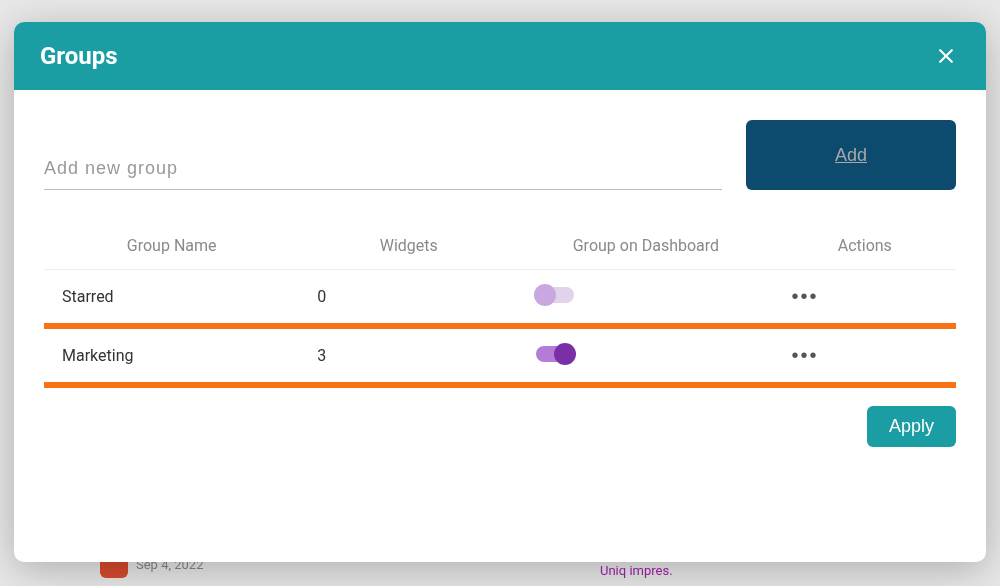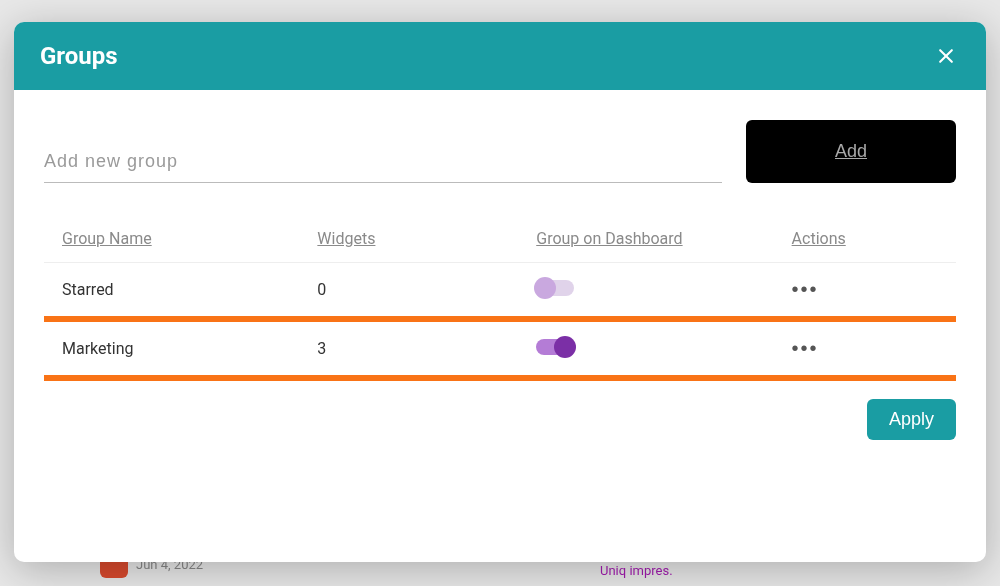--- a/index.html
+++ b/index.html
@@ -93,47 +93,46 @@
       font-size: 18px;
       letter-spacing: 1px;
       padding: 10px 0;
       outline: none;
       color: #333;
       background: transparent;
     }
     .add-input::placeholder { color: #9a9a9a; }
     .add-btn {
       width: 210px;
-      height: 63px;
-      background: #000000;
+      height: 70px;
+      background: #0c4a6e;
       border: none;
       border-radius: 6px;
       color: #a8a8a8;
       font-size: 18px;
       cursor: default;
       text-decoration: underline;
     }
     .section-title {
       font-size: 18px;
       color: #222;
       margin-bottom: 12px;
       margin-left: 2px;
     }
     table {
       width: 100%;
       border-collapse: collapse;
     }
     th {
-      text-align: left;
+      text-align: center;
       font-weight: 400;
       color: #8a8a8a;
       font-size: 16px;
       padding: 14px 18px;
       border-bottom: 1px solid #eee;
-      text-decoration: underline;
     }
     td {
       padding: 16px 18px;
       border-bottom: 6px solid #f97316;
       font-size: 16px;
       color: #333;
     }
     .toggle {
       position: relative;
       width: 38px;
@@ -181,21 +180,21 @@
     .col-widgets{ width: 24%; }
     .col-show   { width: 28%; }
     .col-actions{ width: 20%; }
   </style>
 </head>
 <body>
 
 <div class="backdrop">
   <div class="bg-hint">
     <div class="bg-icon"></div>
-    <span>Jun 4, 2022</span>
+    <span>Sep 4, 2022</span>
   </div>
   <div class="bg-hint-right">
     <span>Uniq impres.</span>
   </div>
 </div>
 
 <div class="modal">
   <div class="modal-header">
     <div class="modal-title">Groups</div>
     <button class="close-btn">

